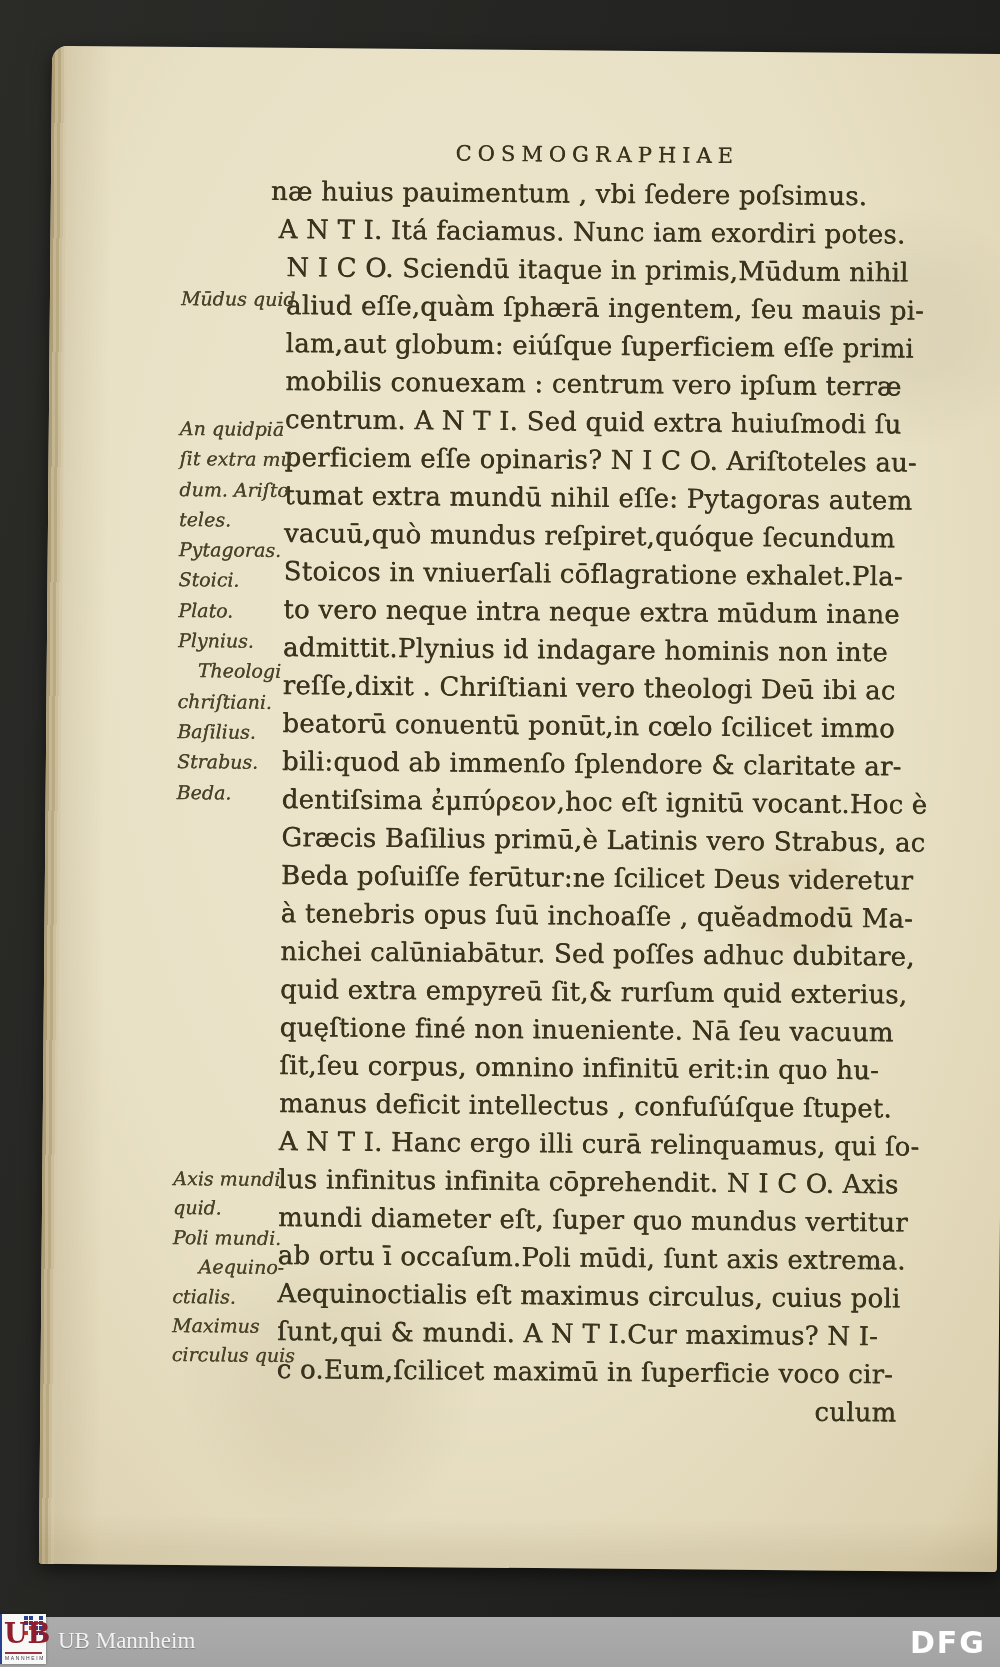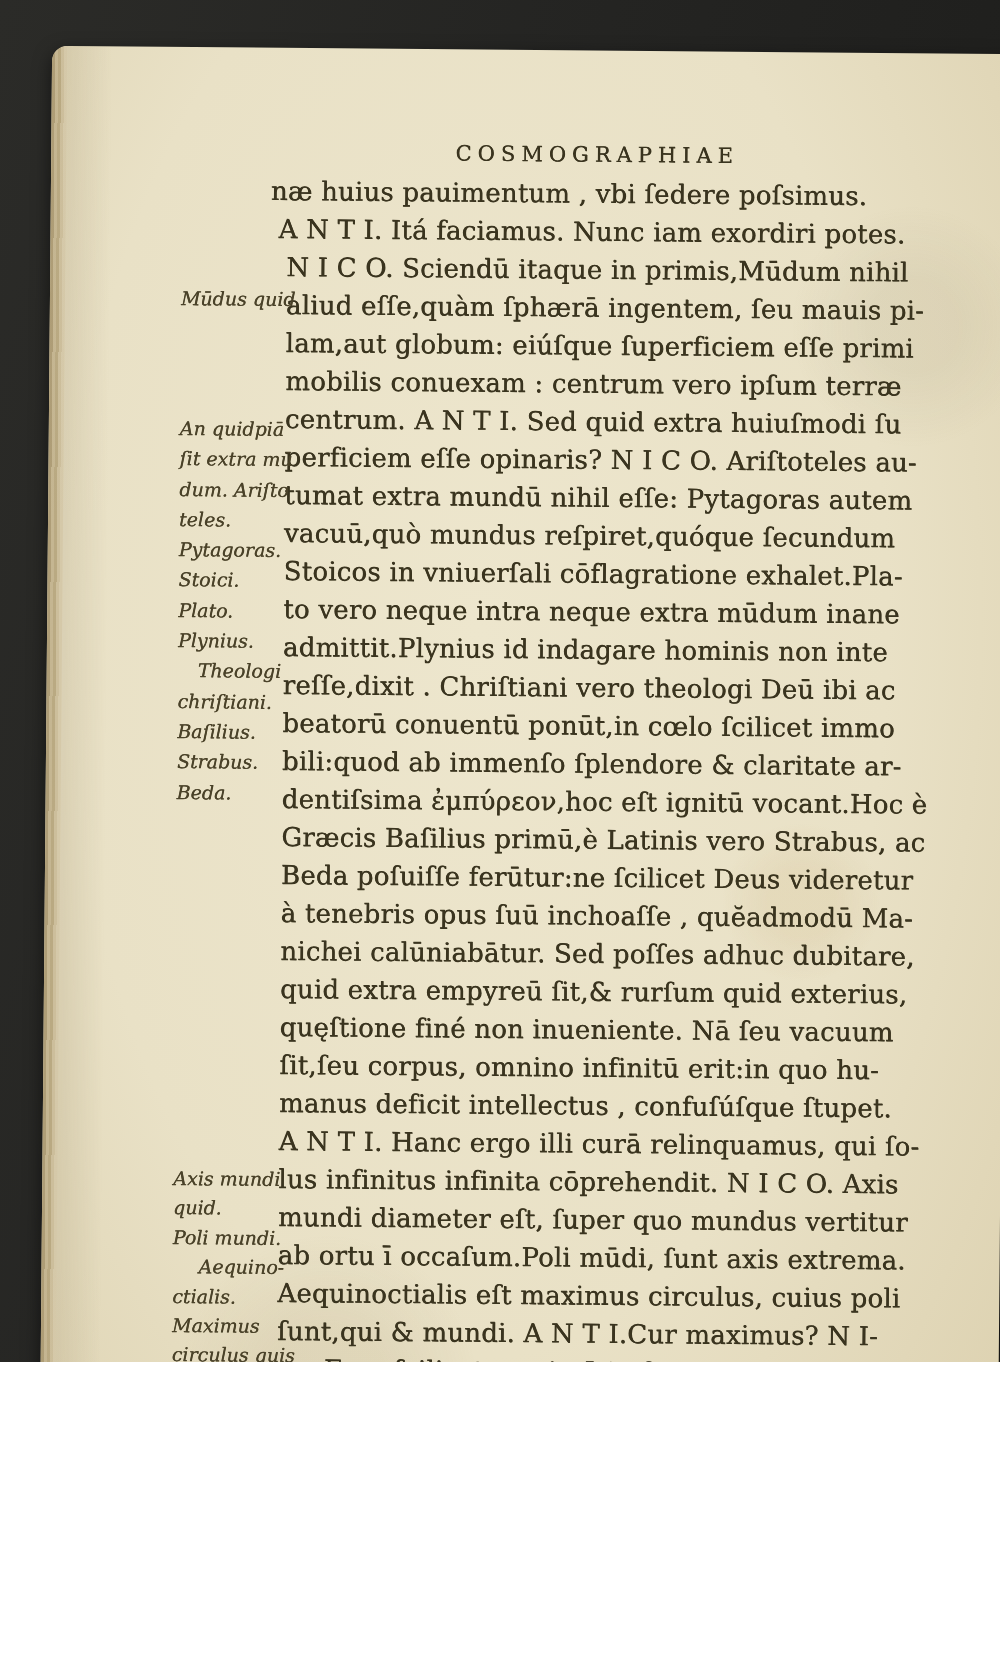--- a/index.html
+++ b/index.html
@@ -3,21 +3,21 @@
 <meta charset="utf-8">
 <style>
   :root{
     --page-cream:#e9e1c6; --ink:#3a341f; --margin-ink:#4a4229;
     --background-dark:#232321; --footer-gray:#a3a3a3;
     --ub-red:#8e1e2e; --ub-blue:#27408f; --dfg-white:#ffffff;
   }
   *{margin:0;padding:0;box-sizing:border-box;}
   html,body{width:1000px;height:1667px;}
   body{font-family:"DejaVu Serif",serif;}
-  .stage{position:relative;width:1000px;height:1362px;overflow:hidden;
+  .stage{position:relative;width:1000px;height:1667px;overflow:hidden;
     background:linear-gradient(105deg,#2b2b28 0%,#242422 45%,#1c1c1a 100%);}
   
   .page{position:absolute;left:52px;top:46px;width:958px;height:1518px;
     transform:rotate(0.5deg);transform-origin:20px 20px;
     border-radius:16px 3px 4px 3px;
     background:radial-gradient(ellipse at 45% 38%,#ede6cd 0%,var(--page-cream) 55%,#ddd2b1 92%,#d2c5a0 100%);
     box-shadow:0 6px 18px rgba(0,0,0,.55);}
   .page-edge{position:absolute;left:0;top:0;bottom:0;width:15px;
     border-radius:16px 0 0 3px;
     background:linear-gradient(90deg,#b4a37c 0 3px,#cfc09c 3px 6px,#c1b189 6px 9px,#d8caa8 9px 12px,#e2d7b8 12px 15px);
@@ -191,14 +191,41 @@
         <div>Aequino-</div>
 
         <div>ctialis.</div>
 
         <div>Maximus</div>
 
         <div>circulus quis</div>
       </div>
   </div>
 
+  <div class="footer-bar">
+    <div class="ub-logo">
+      <div class="ub-grid">
+        <i class="b"></i>
+          <i class="b"></i>
+          <i></i>
+          <i class="b"></i>
+        <i class="b"></i>
+          <i class="b"></i>
+          <i class="r"></i>
+          <i class="b"></i>
+        <i></i>
+          <i class="r"></i>
+          <i class="b"></i>
+          <i class="b"></i>
+        <i class="r"></i>
+          <i></i>
+          <i class="b"></i>
+          <i class="b"></i>
+      </div>
+      <div class="ub-letters">UB</div>
+      <div class="ub-rule"></div>
+      <div class="ub-city">MANNHEIM</div>
+    </div>
+    <div class="lib-label">UB Mannheim</div>
+    <div class="dfg-logo">DFG</div>
+  </div>
 
 </div>
 
 </body></html>

